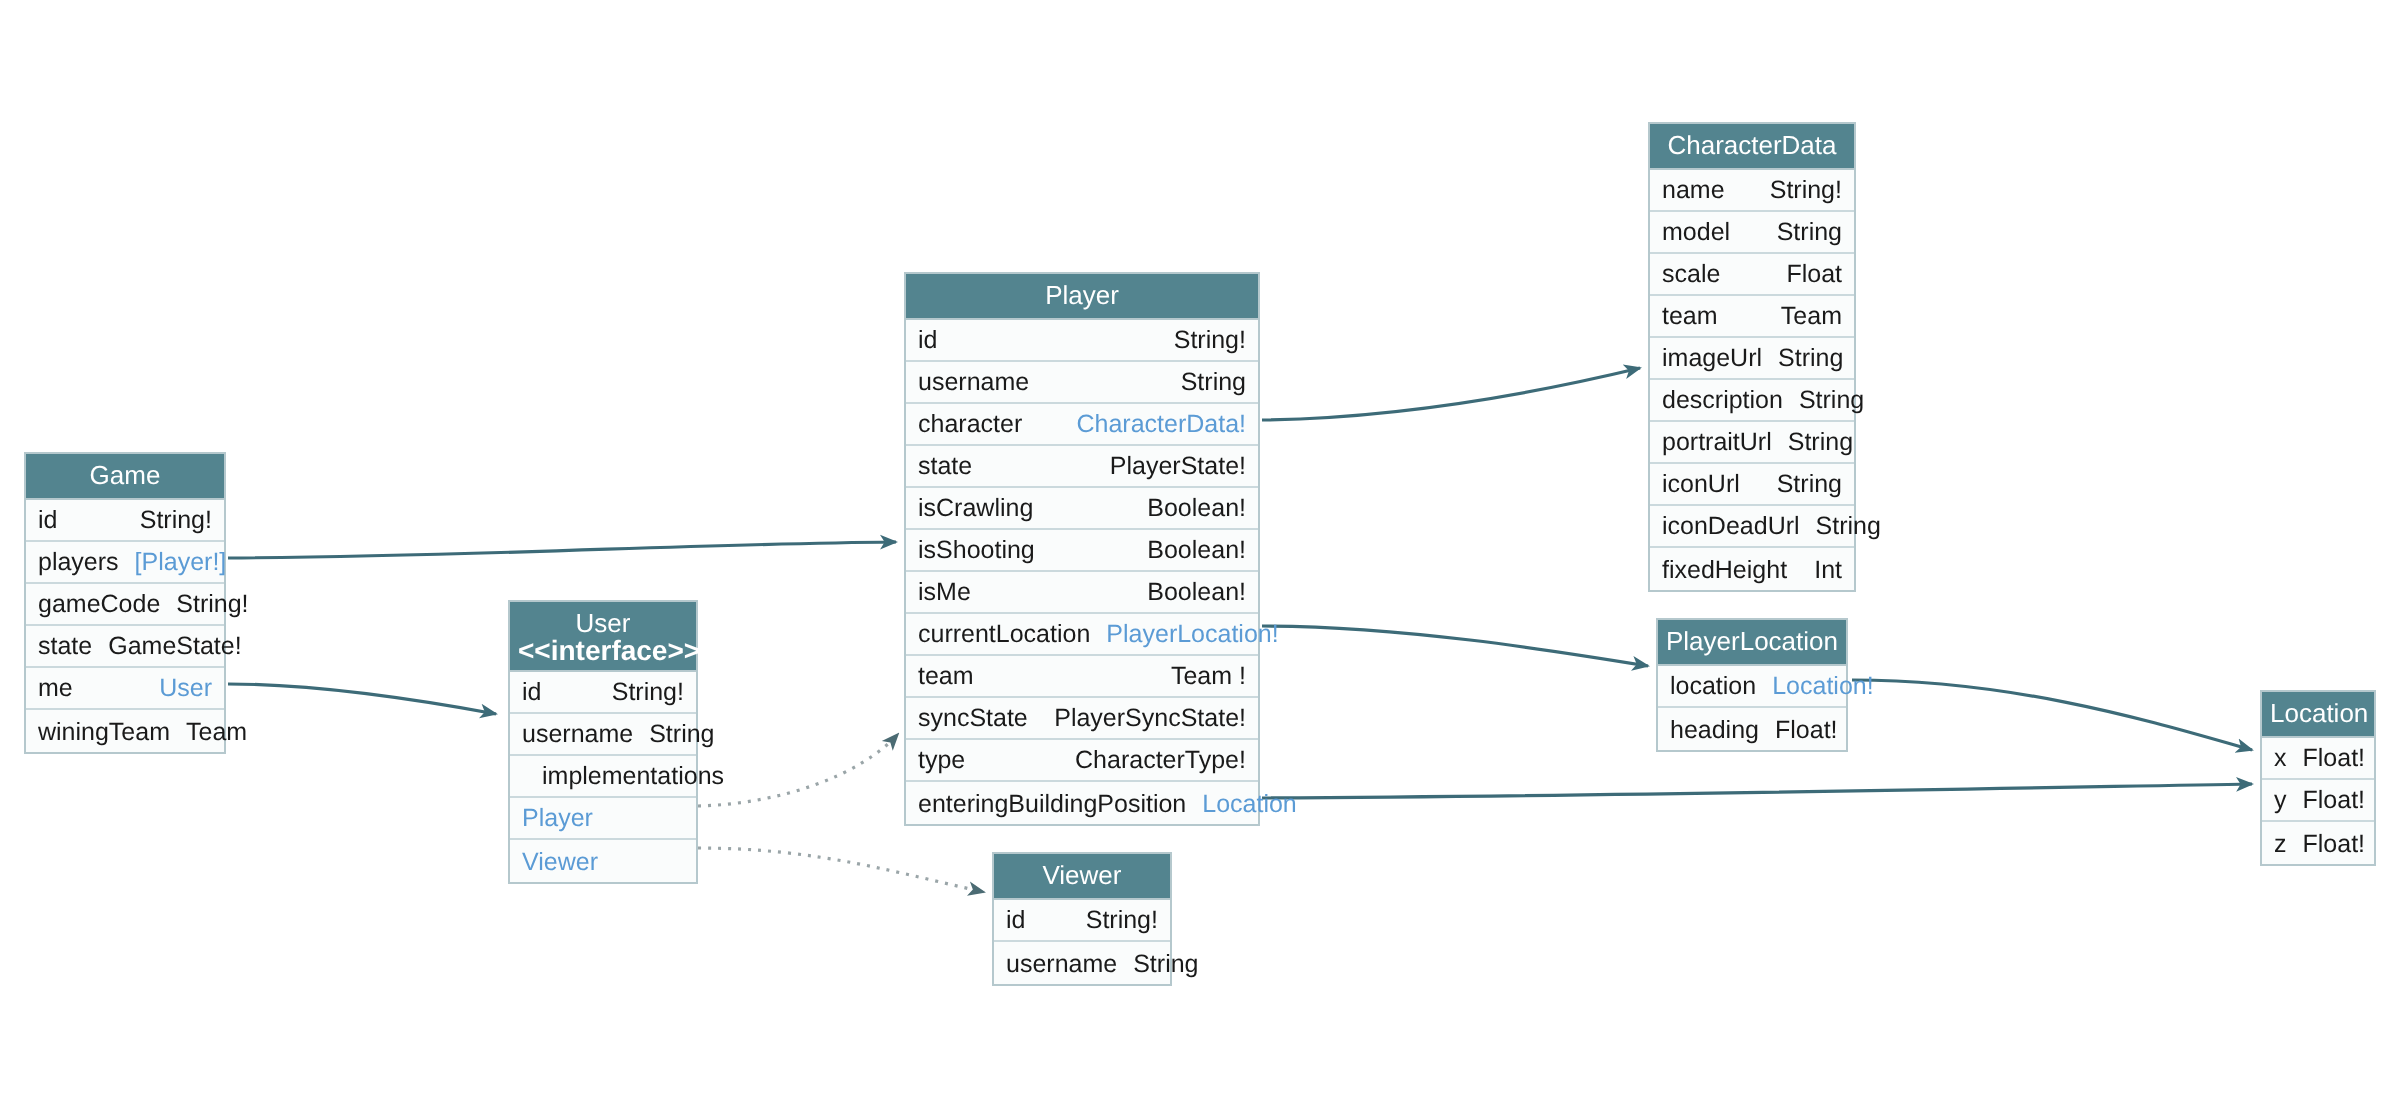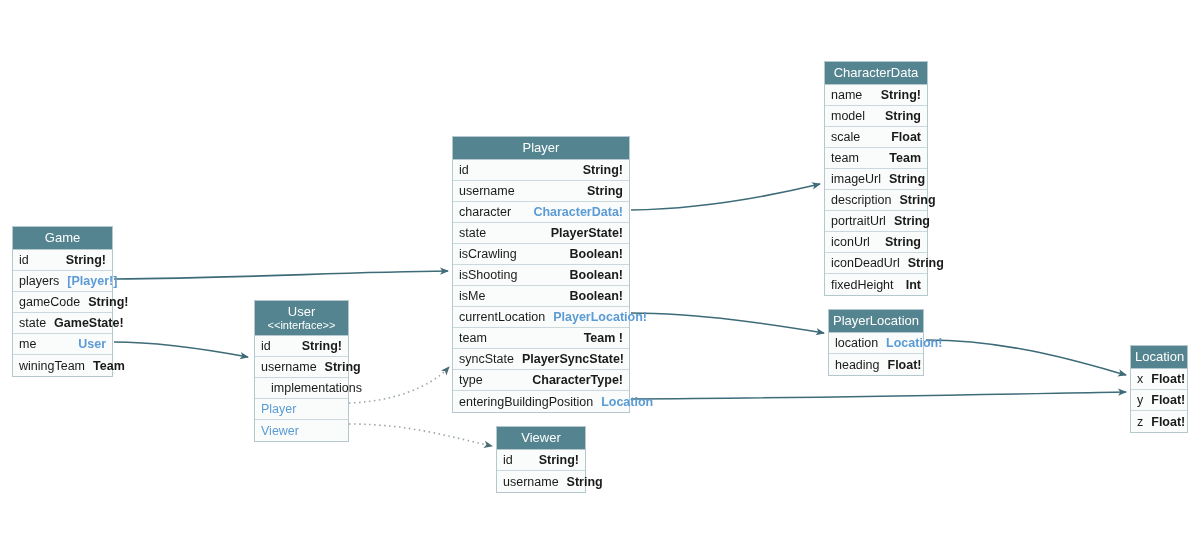--- a/index.html
+++ b/index.html
@@ -41,40 +41,41 @@
     text-align: center;
     font-size: 13px;
     line-height: 15px;
     padding: 3px 4px 4px 4px;
     box-sizing: border-box;
     border-bottom: 1px solid #b5c8cd;
     white-space: nowrap;
   }
   .entity .hdr .sub {
     display: block;
-    font-size: 11px;
+    font-size: 14px;
     line-height: 12px;
+    font-weight: bold;
   }
   .entity .row {
     display: flex;
     justify-content: space-between;
     align-items: center;
     box-sizing: border-box;
     border-bottom: 1px solid #cbd9dd;
     background: #fafcfc;
     font-size: 12.5px;
     line-height: 14px;
     height: 21px;
     padding: 0 6px;
     color: #1a1a1a;
     white-space: nowrap;
   }
   .entity .row:last-child { border-bottom: none; }
   .entity .row .fname { text-align: left; }
-  .entity .row .ftype { text-align: center; margin-left: 8px; font-weight: bold; }
+  .entity .row .ftype { text-align: center; margin-left: 8px; }
   .entity .row.single {
     justify-content: center;
   }
   .entity .row.single .fname { margin: 0 auto; padding-left: 20px; }
   .link { color: #5b9bd5; }
   .impl-head .fname { width: 100%; text-align: center; }
 </style>
 </head>
 <body>
 

